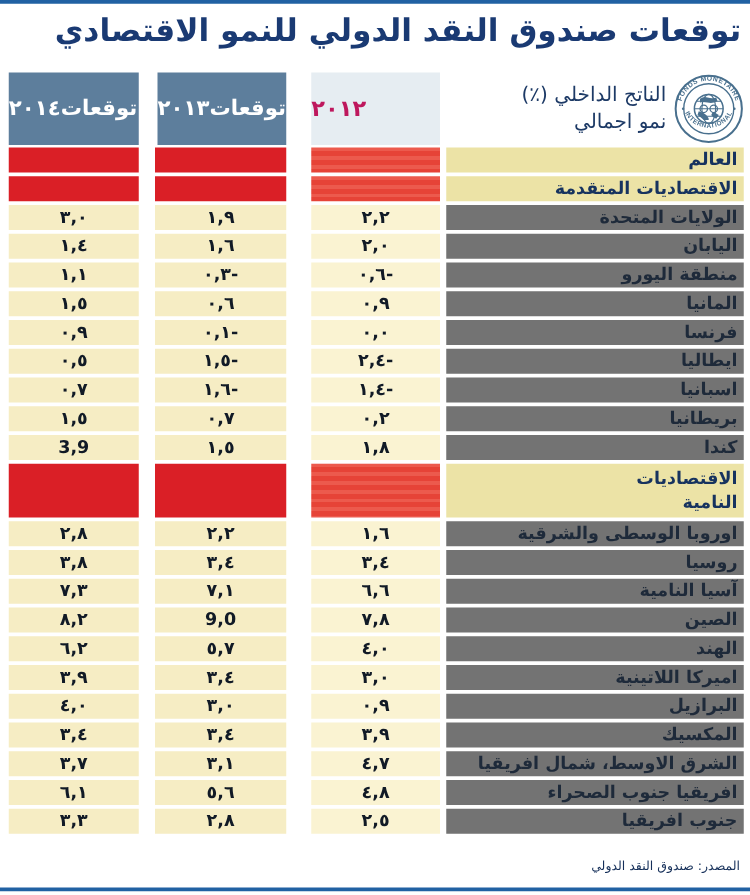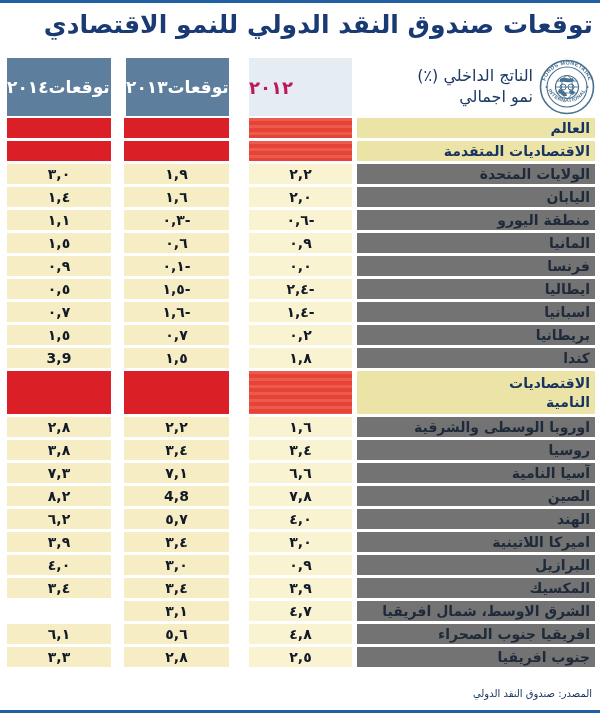--- a/index.html
+++ b/index.html
@@ -289,21 +289,21 @@
         <div class="cell num-cell c2014">
           <span>٧,٣</span>
         </div>
       </div>
       <div class="grid-row row">
         <div class="cell label-cell">الصين</div>
         <div class="cell num-cell c2012">
           <span>٧,٨</span>
         </div>
         <div class="cell num-cell c2013">
-          <span>4,8</span>
+          <span>9,0</span>
         </div>
         <div class="cell num-cell c2014">
           <span>٨,٢</span>
         </div>
       </div>
       <div class="grid-row row">
         <div class="cell label-cell">الهند</div>
         <div class="cell num-cell c2012">
           <span>٤,٠</span>
         </div>
@@ -350,20 +350,23 @@
           <span>٣,٤</span>
         </div>
       </div>
       <div class="grid-row row">
         <div class="cell label-cell">الشرق الاوسط، شمال افريقيا</div>
         <div class="cell num-cell c2012">
           <span>٤,٧</span>
         </div>
         <div class="cell num-cell c2013">
           <span>٣,١</span>
+        </div>
+        <div class="cell num-cell c2014">
+          <span>٣,٧</span>
         </div>
       </div>
       <div class="grid-row row">
         <div class="cell label-cell">افريقيا جنوب الصحراء</div>
         <div class="cell num-cell c2012">
           <span>٤,٨</span>
         </div>
         <div class="cell num-cell c2013">
           <span>٥,٦</span>
         </div>

